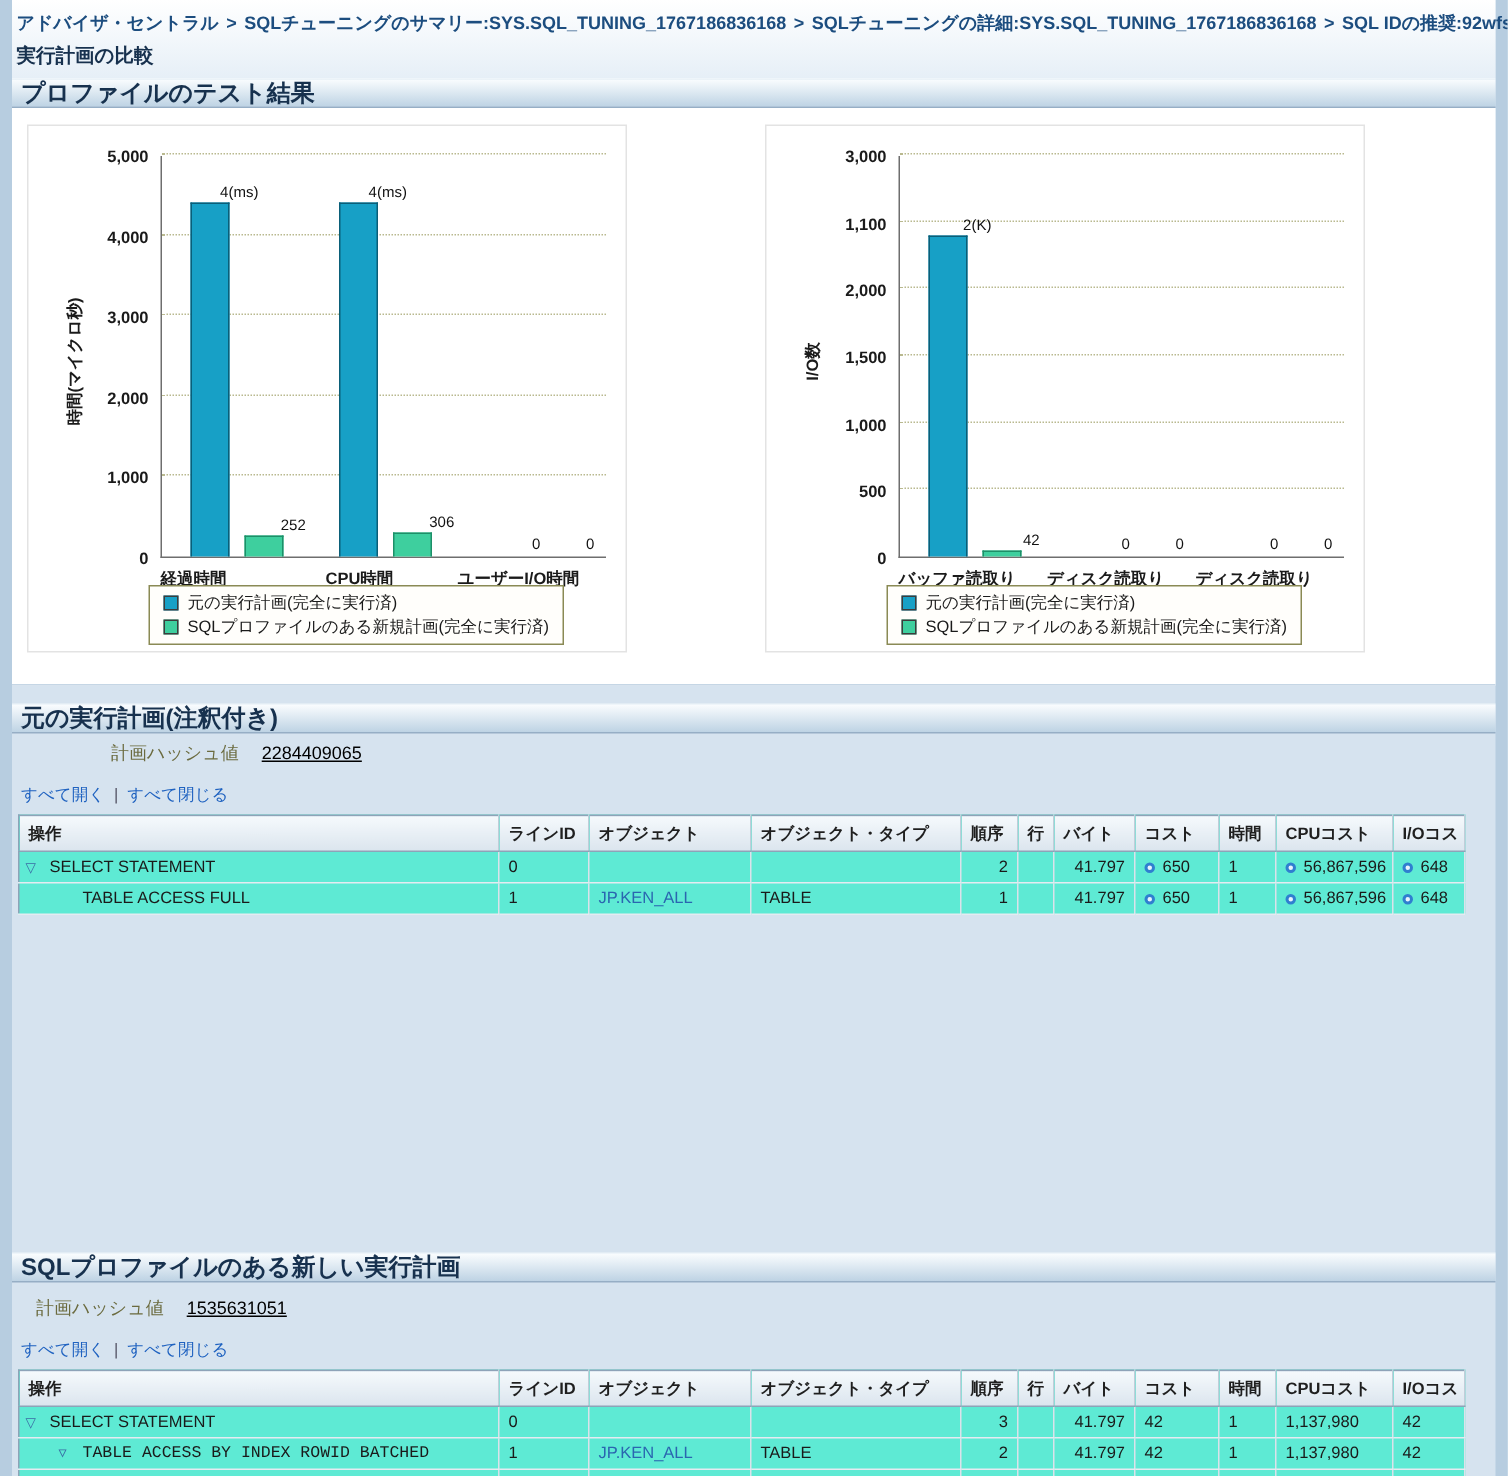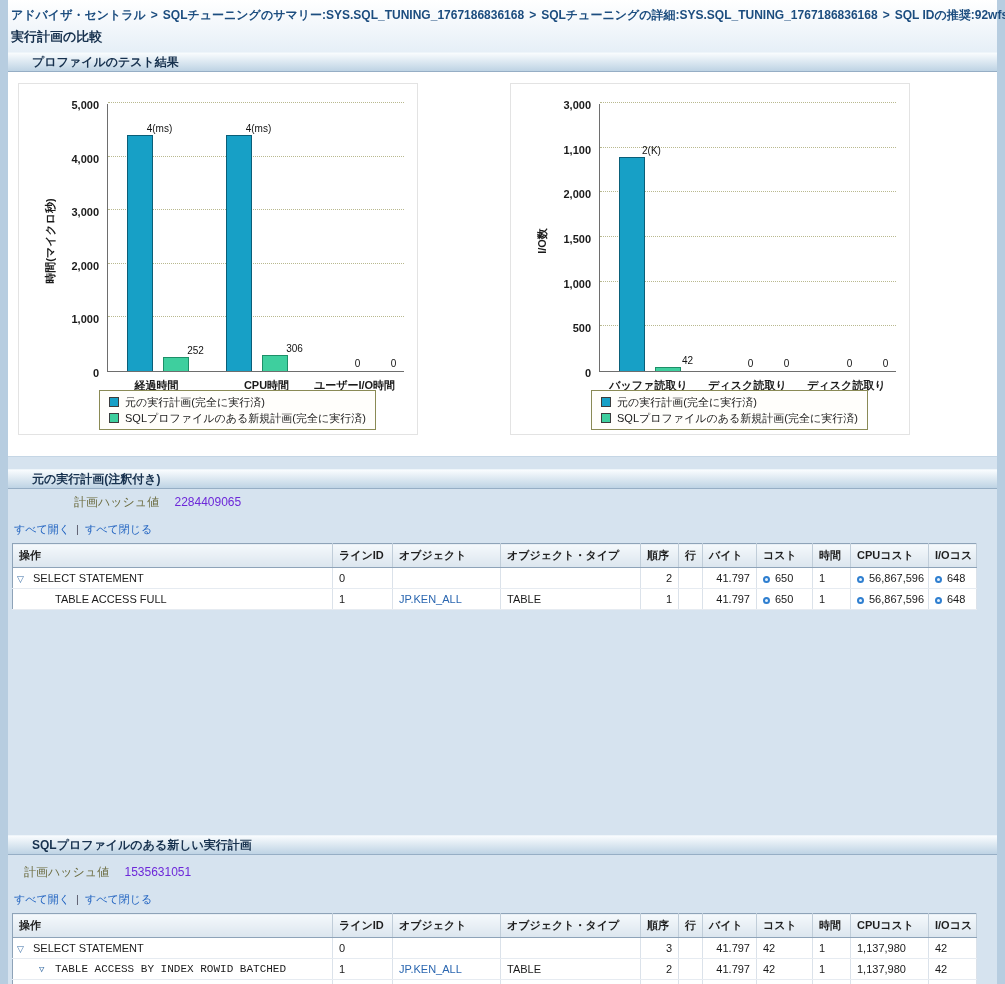--- a/index.html
+++ b/index.html
@@ -18,60 +18,60 @@
   .breadcrumb { font-size: 12px; font-weight: bold; color: #1c4d7f; white-space: nowrap; }
   .breadcrumb a { color: #1c4d7f; text-decoration: none; }
   .crumb-sep { margin: 0 5px; color: #1c4d7f; }
   .page-title { font-size: 13px; font-weight: bold; color: #17314e; padding: 4px 0 6px 0; }
 
   
   .band {
     background: linear-gradient(#f9fcfe, #bed3e4);
     border-top: 1px solid #eef5fa;
     border-bottom: 1px solid #96aec5;
-    color: #17314e; font-weight: bold; font-size: 12px;
-    padding: 3px 24px; height: 20px; line-height: 13px;
+    color: #17314e; font-weight: bold; font-size: 16px;
+    padding: 3px 6px; height: 20px; line-height: 13px;
   }
   .band-gap { margin-top: 12px; }
 
   
   .charts-panel { background: #ffffff; height: 385px; padding: 11px 0 0 10px; display: flex; gap: 92px; border-bottom: 1px solid #c5d6e5; }
   .chart { width: 400px; height: 352px; position: relative; background: #fff; border: 1px solid #e3e3e3; }
   .plot { position: absolute; left: 88px; bottom: 62px; width: 297px; height: 268px; border-left: 1px solid #6e6e6e; border-bottom: 1px solid #6e6e6e; }
   .gridline { position: absolute; left: 0; right: 0; height: 0; border-top: 1px dotted #b9b98f; }
   .ytick { position: absolute; left: 0; width: 80px; text-align: right; font-size: 11px; font-weight: bold; color: #1a1a1a; }
   .ylabel { position: absolute; left: -24px; top: 150px; width: 110px; height: 14px; line-height: 14px; text-align: center; font-size: 11px; font-weight: bold; color: #1a1a1a; transform: rotate(-90deg); }
   .bargroup { position: absolute; bottom: 0; width: 99px; display: flex; align-items: flex-end; justify-content: center; gap: 10px; }
   .bar { width: 26px; position: relative; border: 1px solid rgba(0,0,0,.45); border-bottom: none;
          background-image: linear-gradient(90deg, rgba(255,255,255,.35), rgba(255,255,255,0) 45%, rgba(0,0,0,.12)); }
   .bar.zero { border: none; background: transparent !important; }
   .bar-label { position: absolute; bottom: 100%; left: 50%; transform: translateX(-50%); font-size: 10px; color: #111; white-space: nowrap; margin-bottom: 2px; margin-left: 20px; }
-  .xlabel { position: absolute; top: 294px; width: 99px; text-align: center; font-size: 11px; font-weight: bold; color: #1a1a1a; white-space: nowrap; }
+  .xlabel { position: absolute; top: 294px; width: 99px; font-size: 11px; font-weight: bold; color: #1a1a1a; white-space: nowrap; }
   .legend { position: absolute; left: 80px; bottom: 4px; border: 1px solid #8a8a55; background: #fffefb; padding: 3px 9px; }
   .legend-item { display: flex; align-items: center; gap: 6px; font-size: 11px; color: #1a1a1a; line-height: 16px; }
   .legend-swatch { width: 10px; height: 10px; border: 1px solid #3c3c3c; flex: 0 0 auto; }
 
   
   .section-body { padding: 0 0 0 2px; }
   .section-body.original { height: 341px; }
   .radio-row { display: flex; align-items: center; gap: 6px; margin: 9px 0 0 4px; }
   .radio { width: 13px; height: 13px; border-radius: 50%; border: 1px solid #6a8db0;
            background: radial-gradient(circle, #2d7bc4 0 2.5px, #f2f8fd 3.5px); flex: 0 0 auto; }
   .radio-label { color: #67702f; font-size: 12px; }
   .hash-row { margin: 5px 0 0 64px; font-size: 12px; }
   .hash-row.small-indent { margin-left: 14px; margin-top: 9px; }
   .hash-label { color: #6b6b3f; margin-right: 12px; }
-  .hash-value { color: #6d28d9; }
+  .hash-value { color: #000000; text-decoration: underline; }
   .action-links { font-size: 11px; margin: 11px 0 0 4px; }
   .action-links a { color: #1f62c0; text-decoration: none; }
   .sep { margin: 0 6px; color: #556; }
 
   
   .table-wrap { margin: 6px 0 0 2px; }
-  table { border-collapse: collapse; table-layout: fixed; width: 965px; background: #ffffff; border: 1px solid #8ea3b8; }
+  table { border-collapse: collapse; table-layout: fixed; width: 965px; background: #5eead4; border: 1px solid #8ea3b8; }
   th { background: linear-gradient(#f5f9fc, #dbe5ee); border-right: 1px solid #c0cdd9; border-bottom: 1px solid #8ea3b8;
        font-size: 11px; font-weight: bold; text-align: left; padding: 4px 6px; color: #1f1f1f; white-space: nowrap; overflow: hidden; }
   td { border-right: 1px solid #dbe2ea; border-bottom: 1px solid #e6ebf1; font-size: 11px; padding: 4px 6px;
        color: #1a1a1a; white-space: nowrap; overflow: hidden; }
   td.num { text-align: right; }
   .twisty { display: inline-block; width: 16px; color: #3a6ea5; font-size: 9px; }
   .obj-link { color: #2a66b0; text-decoration: none; }
   .dot { display: inline-block; width: 7px; height: 7px; border: 2px solid #2f7fd0; border-radius: 50%;
          background: #e8f3fd; margin-right: 5px; vertical-align: -1px; }
 </style>

